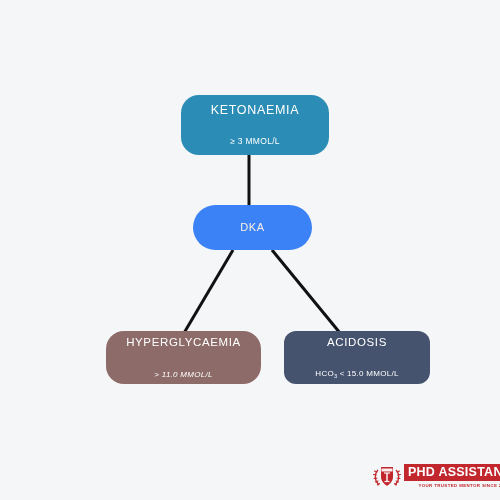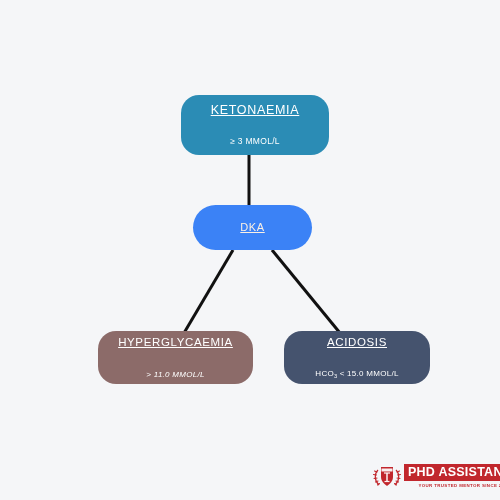--- a/index.html
+++ b/index.html
@@ -39,21 +39,20 @@
     align-items: center;
     justify-content: center;
     text-align: center;
     z-index: 2;
   }
   .node-title {
     color: #ffffff;
     letter-spacing: 0.055em;
     line-height: 1.15;
     white-space: nowrap;
-    text-decoration: underline;
   }
   .node-sub {
     color: #ffffff;
     letter-spacing: 0.035em;
     line-height: 1.15;
     white-space: nowrap;
     margin-top: 20px;
   }
   .node-sub sub {
     font-size: 0.72em;
@@ -82,38 +81,38 @@
     background: #3b82f6;
     border-radius: 22.5px;
   }
   #node-dka .node-title {
     font-size: 11px;
     color: #fbf0e4;
   }
 
   
   #node-hyperglycaemia {
-    left: 98px;
+    left: 106px;
     top: 331px;
     width: 155px;
     height: 53px;
     background: #8c6b69;
     border-radius: 18px;
   }
   #node-hyperglycaemia .node-title { font-size: 11.5px; }
   #node-hyperglycaemia .node-sub   { font-size: 8px; font-style: italic; }
 
   
   #node-acidosis {
     left: 284px;
     top: 331px;
     width: 146px;
     height: 53px;
     background: #45536e;
-    border-radius: 18px;
+    border-radius: 12px;
   }
   #node-acidosis .node-title { font-size: 11.5px; }
   #node-acidosis .node-sub   { font-size: 8px; }
 
   
   #logo {
     position: absolute;
     left: 372px;
     top: 459px;
     width: 118px;

